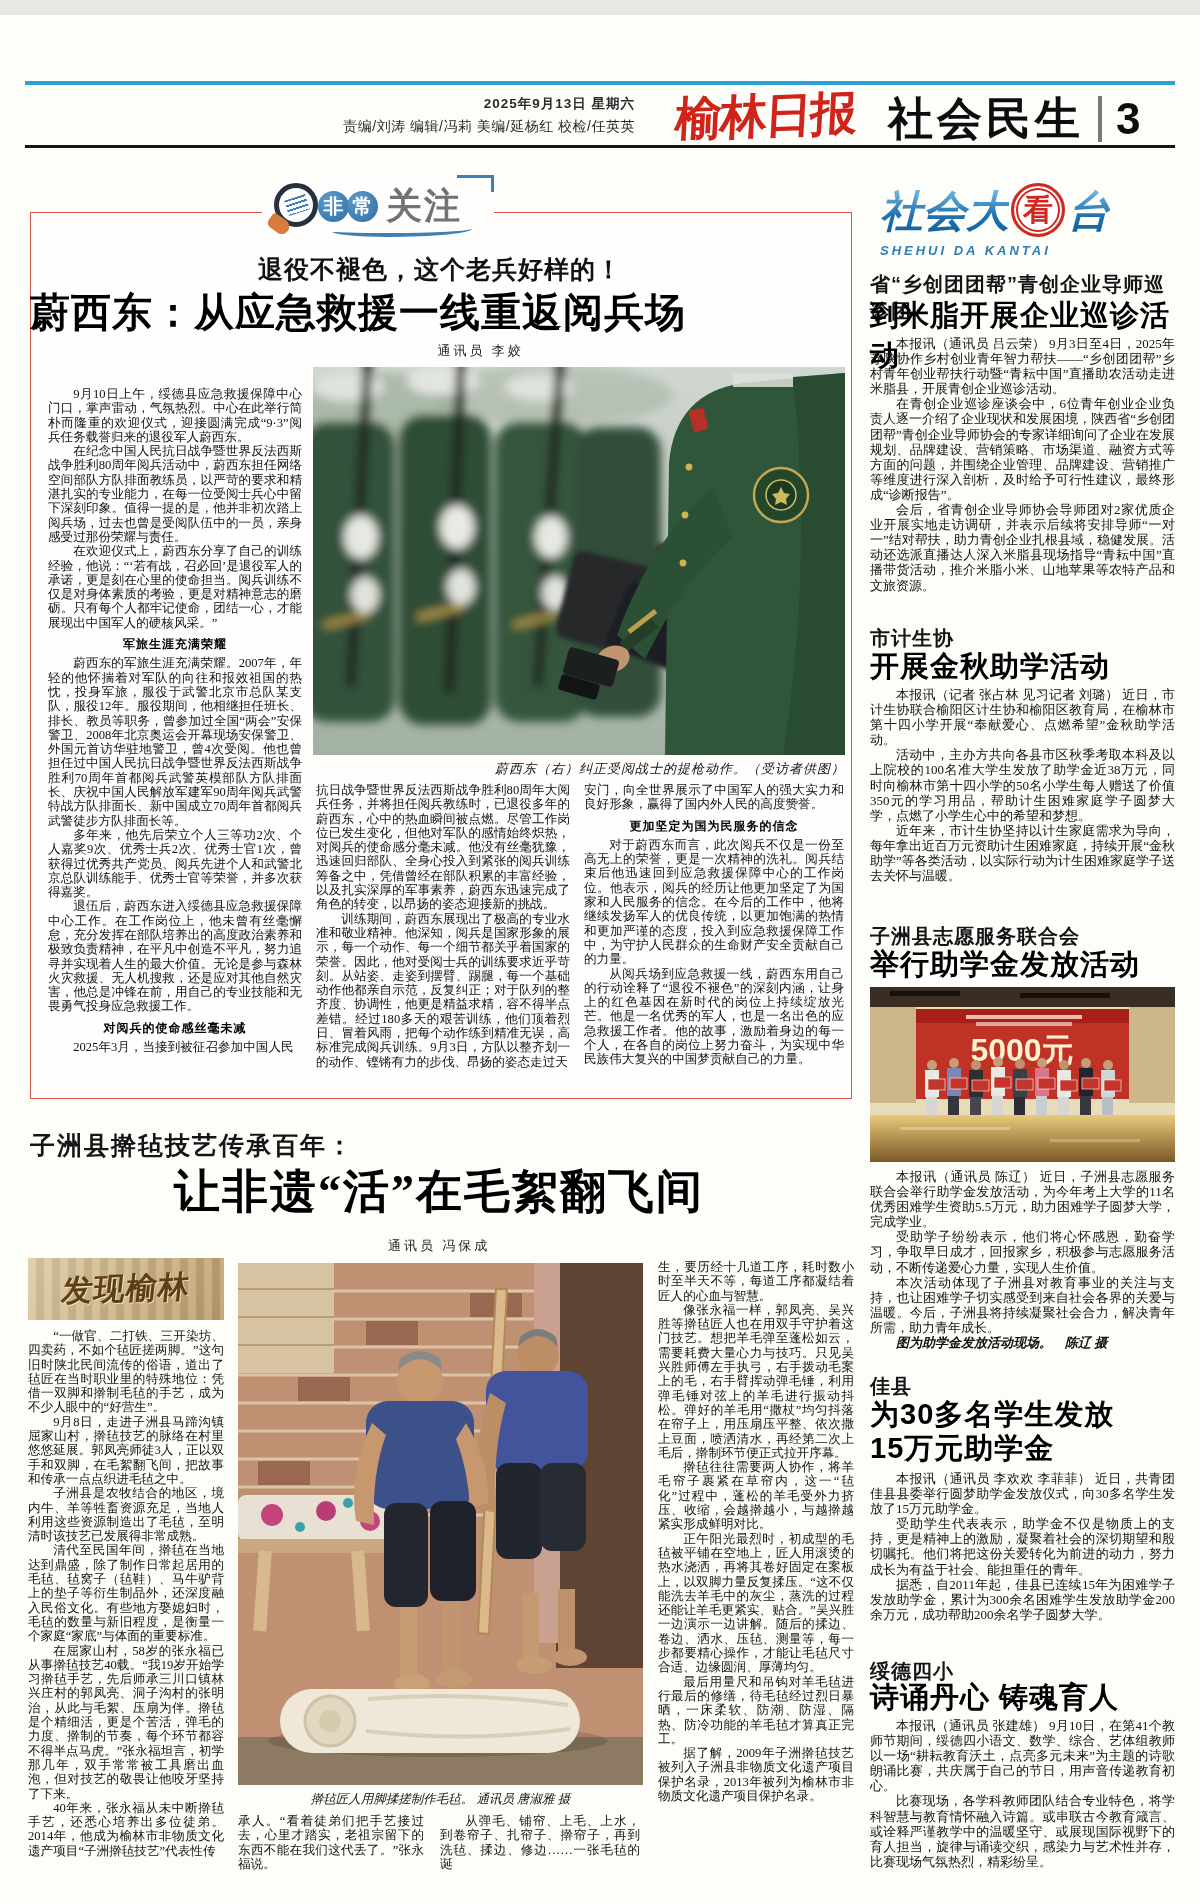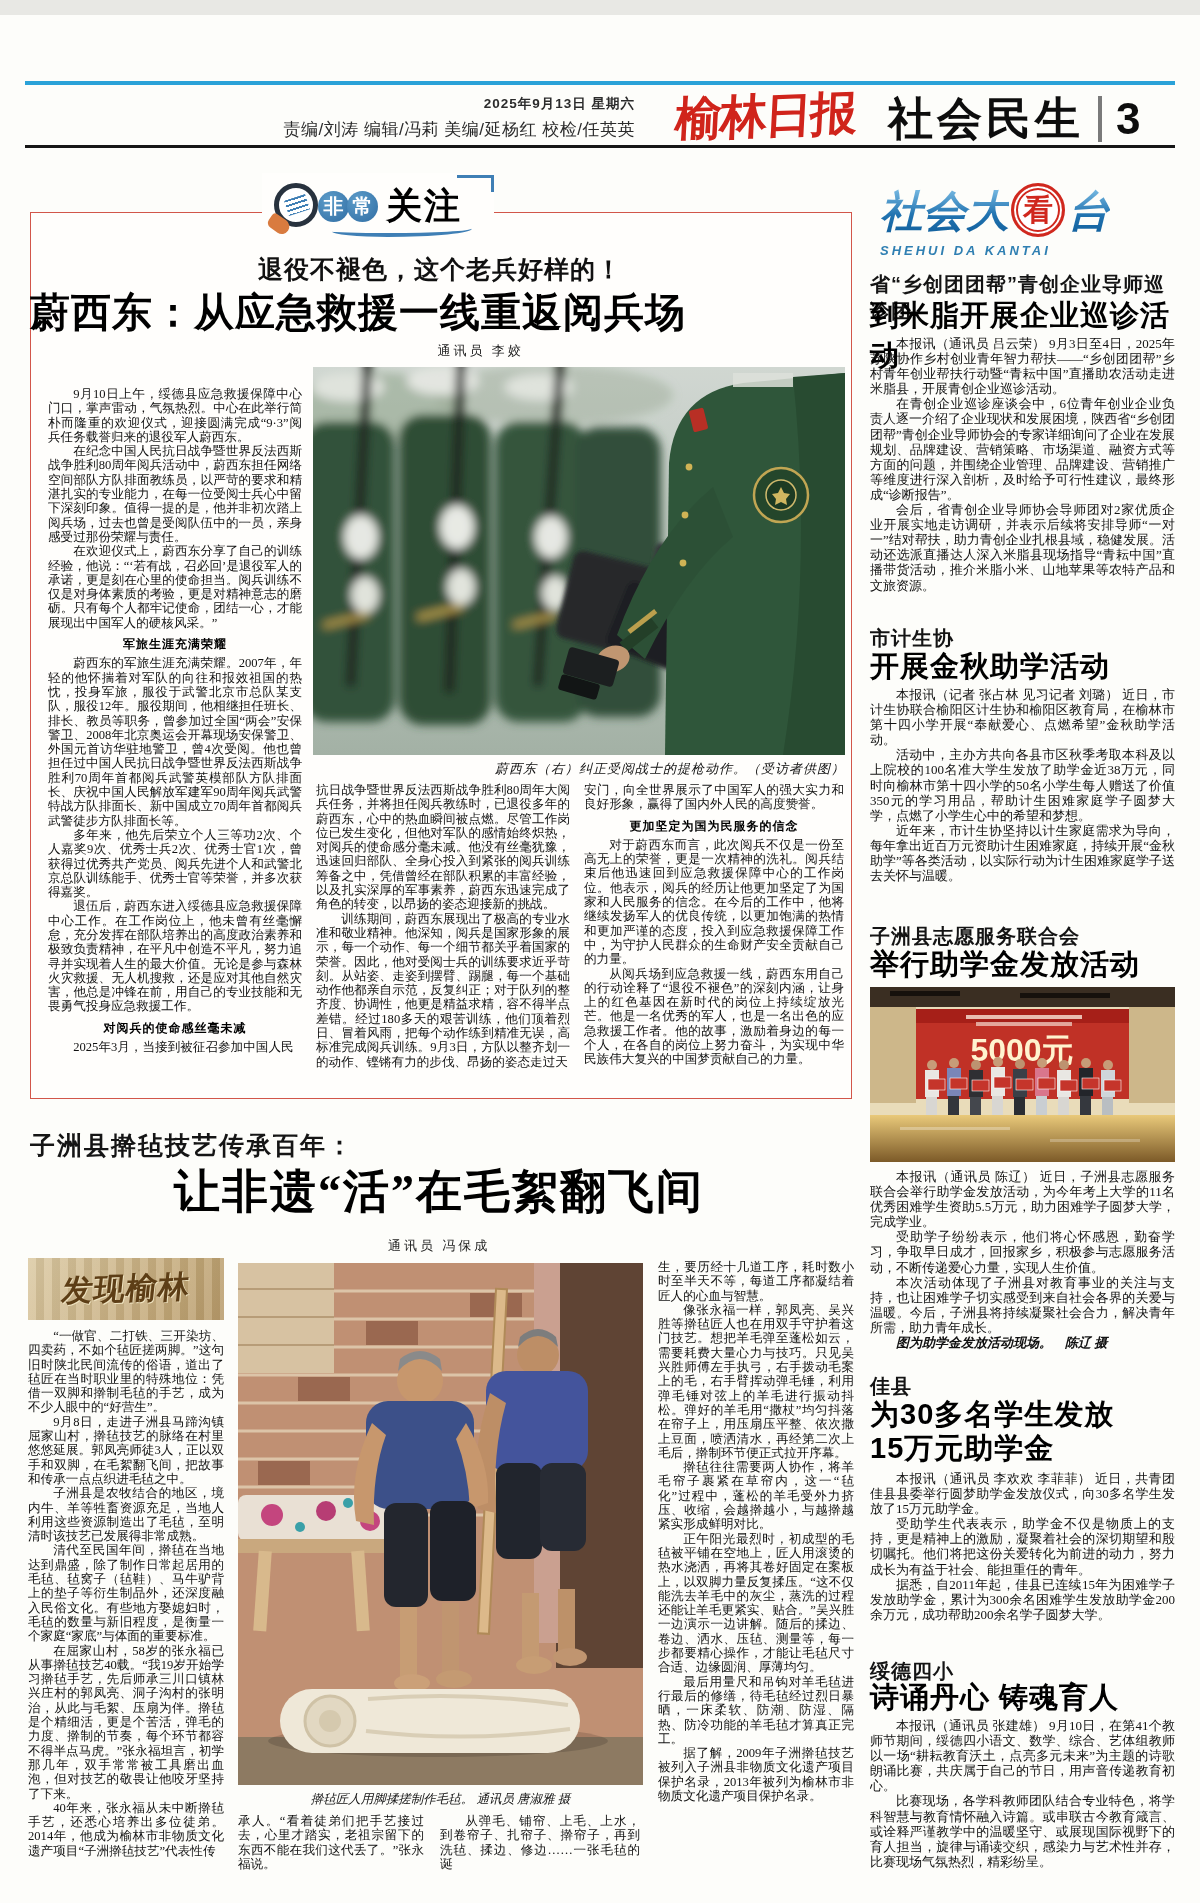--- a/index.html
+++ b/index.html
@@ -4,38 +4,38 @@
 <style>
   html,body{margin:0;padding:0;background:#e8e8e4;}
   #page{position:relative;width:1200px;height:1903px;background:#fdfdfa;margin:15px auto;overflow:hidden;
         font-family:"Liberation Sans","DejaVu Sans",sans-serif;color:#1a1a1a;}
   .abs{position:absolute;}
   
   .blueline{left:25px;top:66px;width:1150px;height:4px;background:#2aa2d8;}
   .blackline{left:25px;top:130px;width:1150px;height:3px;background:#161616;}
   .hdr-info{left:223px;top:80px;width:412px;text-align:right;color:#2b2b2b;}
   .hdr-date{font-size:13.5px;font-weight:bold;letter-spacing:1px;}
-  .hdr-staff{font-size:17px;margin-top:5px;letter-spacing:.5px;}
+  .hdr-staff{font-size:14px;margin-top:5px;letter-spacing:.5px;}
   .masthead{left:655px;top:70px;width:220px;text-align:center;font-family:"Liberation Serif","DejaVu Serif",serif;
             font-size:47px;font-weight:900;color:#d0241b;transform:rotate(-2deg) skewX(-5deg);letter-spacing:-2px;}
   .section-wrap{left:888px;top:74px;display:flex;align-items:center;gap:14px;}
   .section-name{font-size:45px;font-weight:900;letter-spacing:4px;color:#0d0d0d;}
   .section-bar{width:4px;height:46px;background:#7a7a7a;}
   .section-page{font-size:44px;font-weight:900;color:#0d0d0d;}
   
   .main-box{left:30px;top:197px;width:820px;height:885px;border:1.5px solid #d2564a;background:#fffefc;}
   .focus-badge{left:262px;top:158px;width:220px;height:66px;background:#fffefc;display:flex;align-items:center;gap:4px;padding:0 6px;}
   .mag{position:relative;width:46px;height:46px;flex:0 0 auto;}
   .mag-ring{position:absolute;left:6px;top:0;width:34px;height:34px;border-radius:50%;border:5px solid #28323e;background:#fff;overflow:hidden;}
   .mag-doc{position:absolute;left:7px;top:9px;width:22px;height:16px;background:repeating-linear-gradient(180deg,#3f7fb5 0 2px,#fff 2px 5px);transform:rotate(-18deg);}
   .mag-hand{position:absolute;left:0px;top:34px;width:22px;height:15px;background:#d97b3f;border-radius:4px 8px 8px 6px;transform:rotate(35deg);}
   .fc-circle{width:31px;height:31px;border-radius:50%;background:radial-gradient(circle at 35% 30%,#5d9cc9,#2f6da3);color:#fff;
              font-weight:900;font-size:20px;display:flex;align-items:center;justify-content:center;flex:0 0 auto;}
   .fc-circle.second{margin-left:-6px;}
-  .gz{font-size:36px;font-weight:900;color:#000000;letter-spacing:2px;line-height:1;margin-left:4px;}
+  .gz{font-size:36px;font-weight:900;color:#737373;letter-spacing:2px;line-height:1;margin-left:4px;}
   .badge-swoosh{position:absolute;left:70px;bottom:2px;width:140px;height:10px;border-bottom:4px solid #3f7fb5;border-radius:0 0 60% 40%;}
   .badge-bracket{position:absolute;right:0;top:2px;width:34px;height:14px;border-top:3px solid #3f7fb5;border-right:3px solid #3f7fb5;}
   .main-kicker{left:30px;top:238px;width:820px;text-align:center;font-size:25px;font-weight:900;color:#111;letter-spacing:1px;}
   .main-headline{left:30px;top:270px;width:820px;font-size:40px;font-weight:900;color:#000;letter-spacing:1px;}
   .main-byline{left:30px;top:327px;width:901px;text-align:center;font-size:13px;font-family:"Liberation Serif",serif;letter-spacing:3px;color:#222;}
   .news-photo{left:313px;top:352px;width:532px;height:388px;overflow:hidden;background:#b8c2ba;}
   .main-caption{left:313px;top:745px;width:532px;text-align:right;font-size:13px;font-style:italic;
                 font-family:"Liberation Serif","DejaVu Serif",serif;color:#111;letter-spacing:1px;}
   .colmn{font-family:"Liberation Serif","DejaVu Serif",serif;font-size:12.6px;line-height:14.3px;text-align:justify;overflow:hidden;color:#111;}
   .col1{left:48px;top:372px;width:254px;height:704px;}

